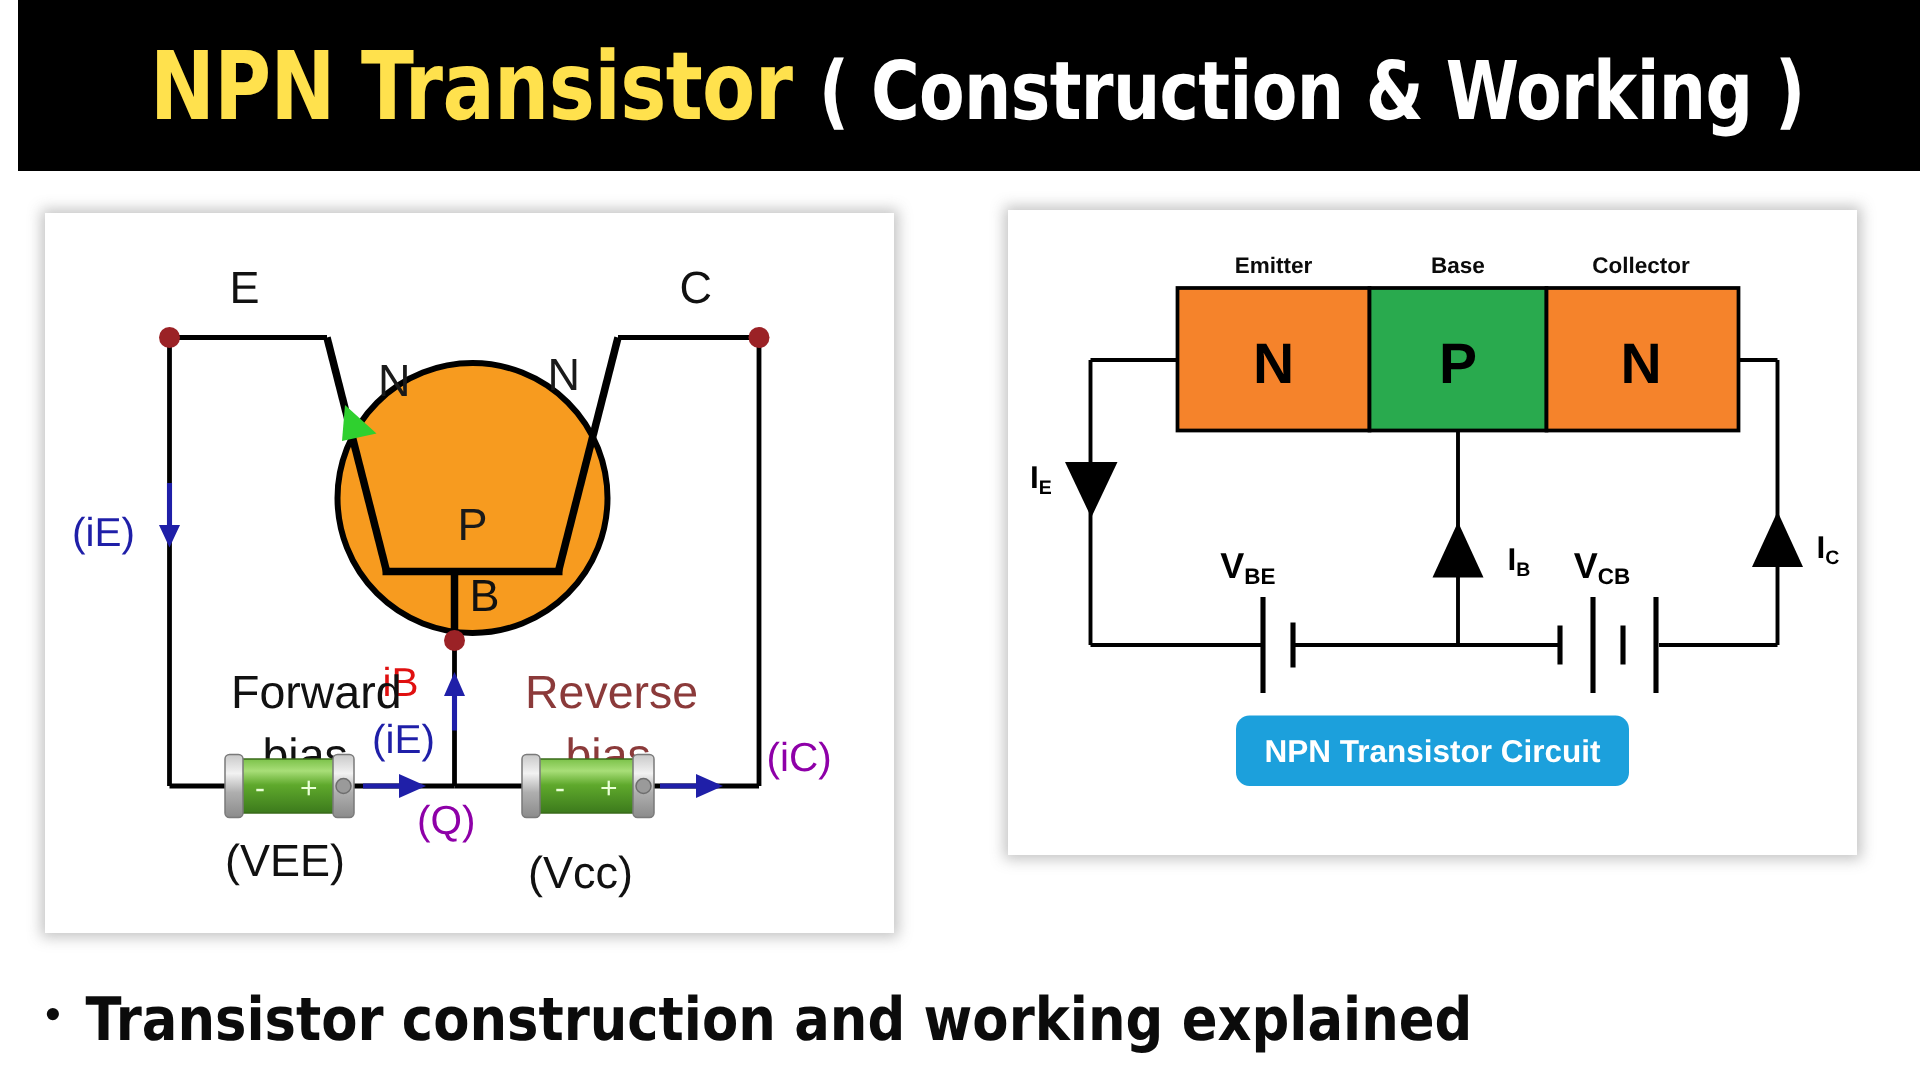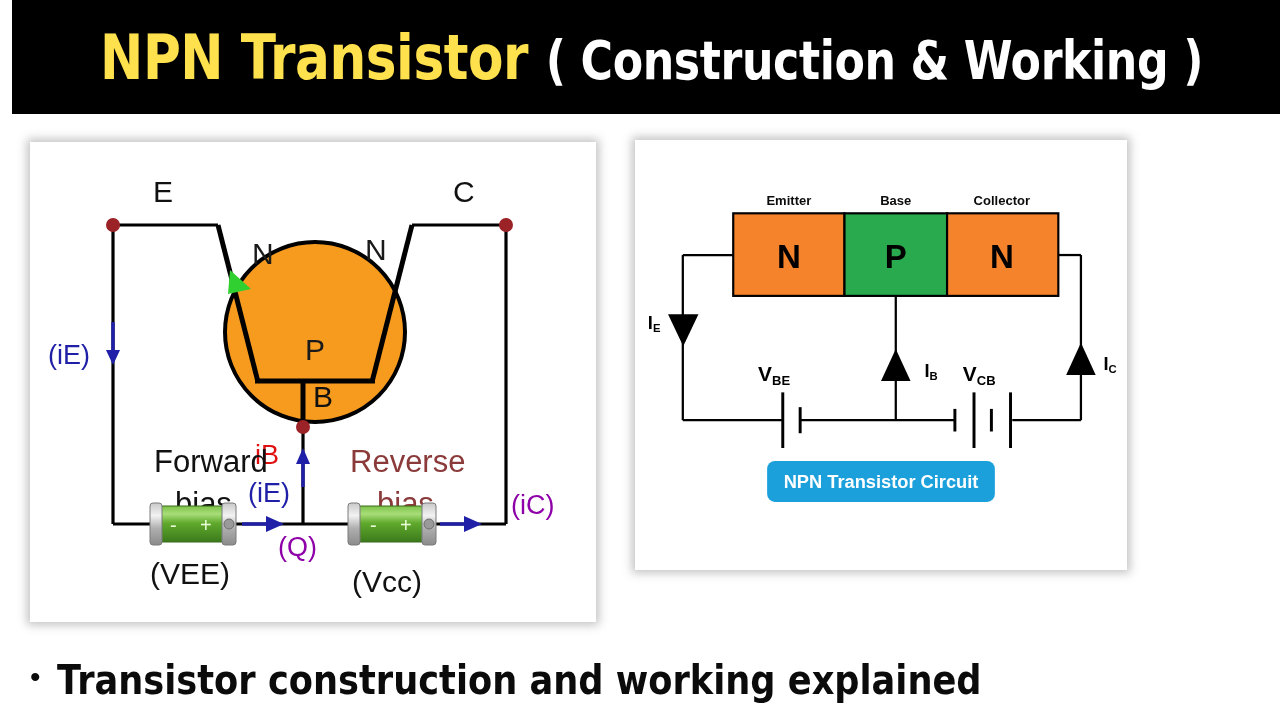--- a/index.html
+++ b/index.html
@@ -32,21 +32,21 @@
   .title-main { color: #FFE14D; }
   .title-sub  { color: #FFFFFF; font-size: 54px; }
 
   
   .panel {
     position: absolute;
     background: #ffffff;
     box-shadow: 0 0 9px 3px rgba(120,120,120,0.45);
   }
   #panel-left  { left: 30px;  top: 142px; width: 566px; height: 480px; }
-  #panel-right { left: 635px; top: 140px; width: 492px; height: 430px; }
+  #panel-right { left: 672px; top: 140px; width: 566px; height: 430px; }
 
   .svg-fill { display:block; width:100%; height:100%; }
 
   
   .caption {
     position: absolute; left: 30px; top: 650px;
     width: 1220px; height: 60px;
     display: flex; align-items: center;
     color: #0b0b0b;
   }

